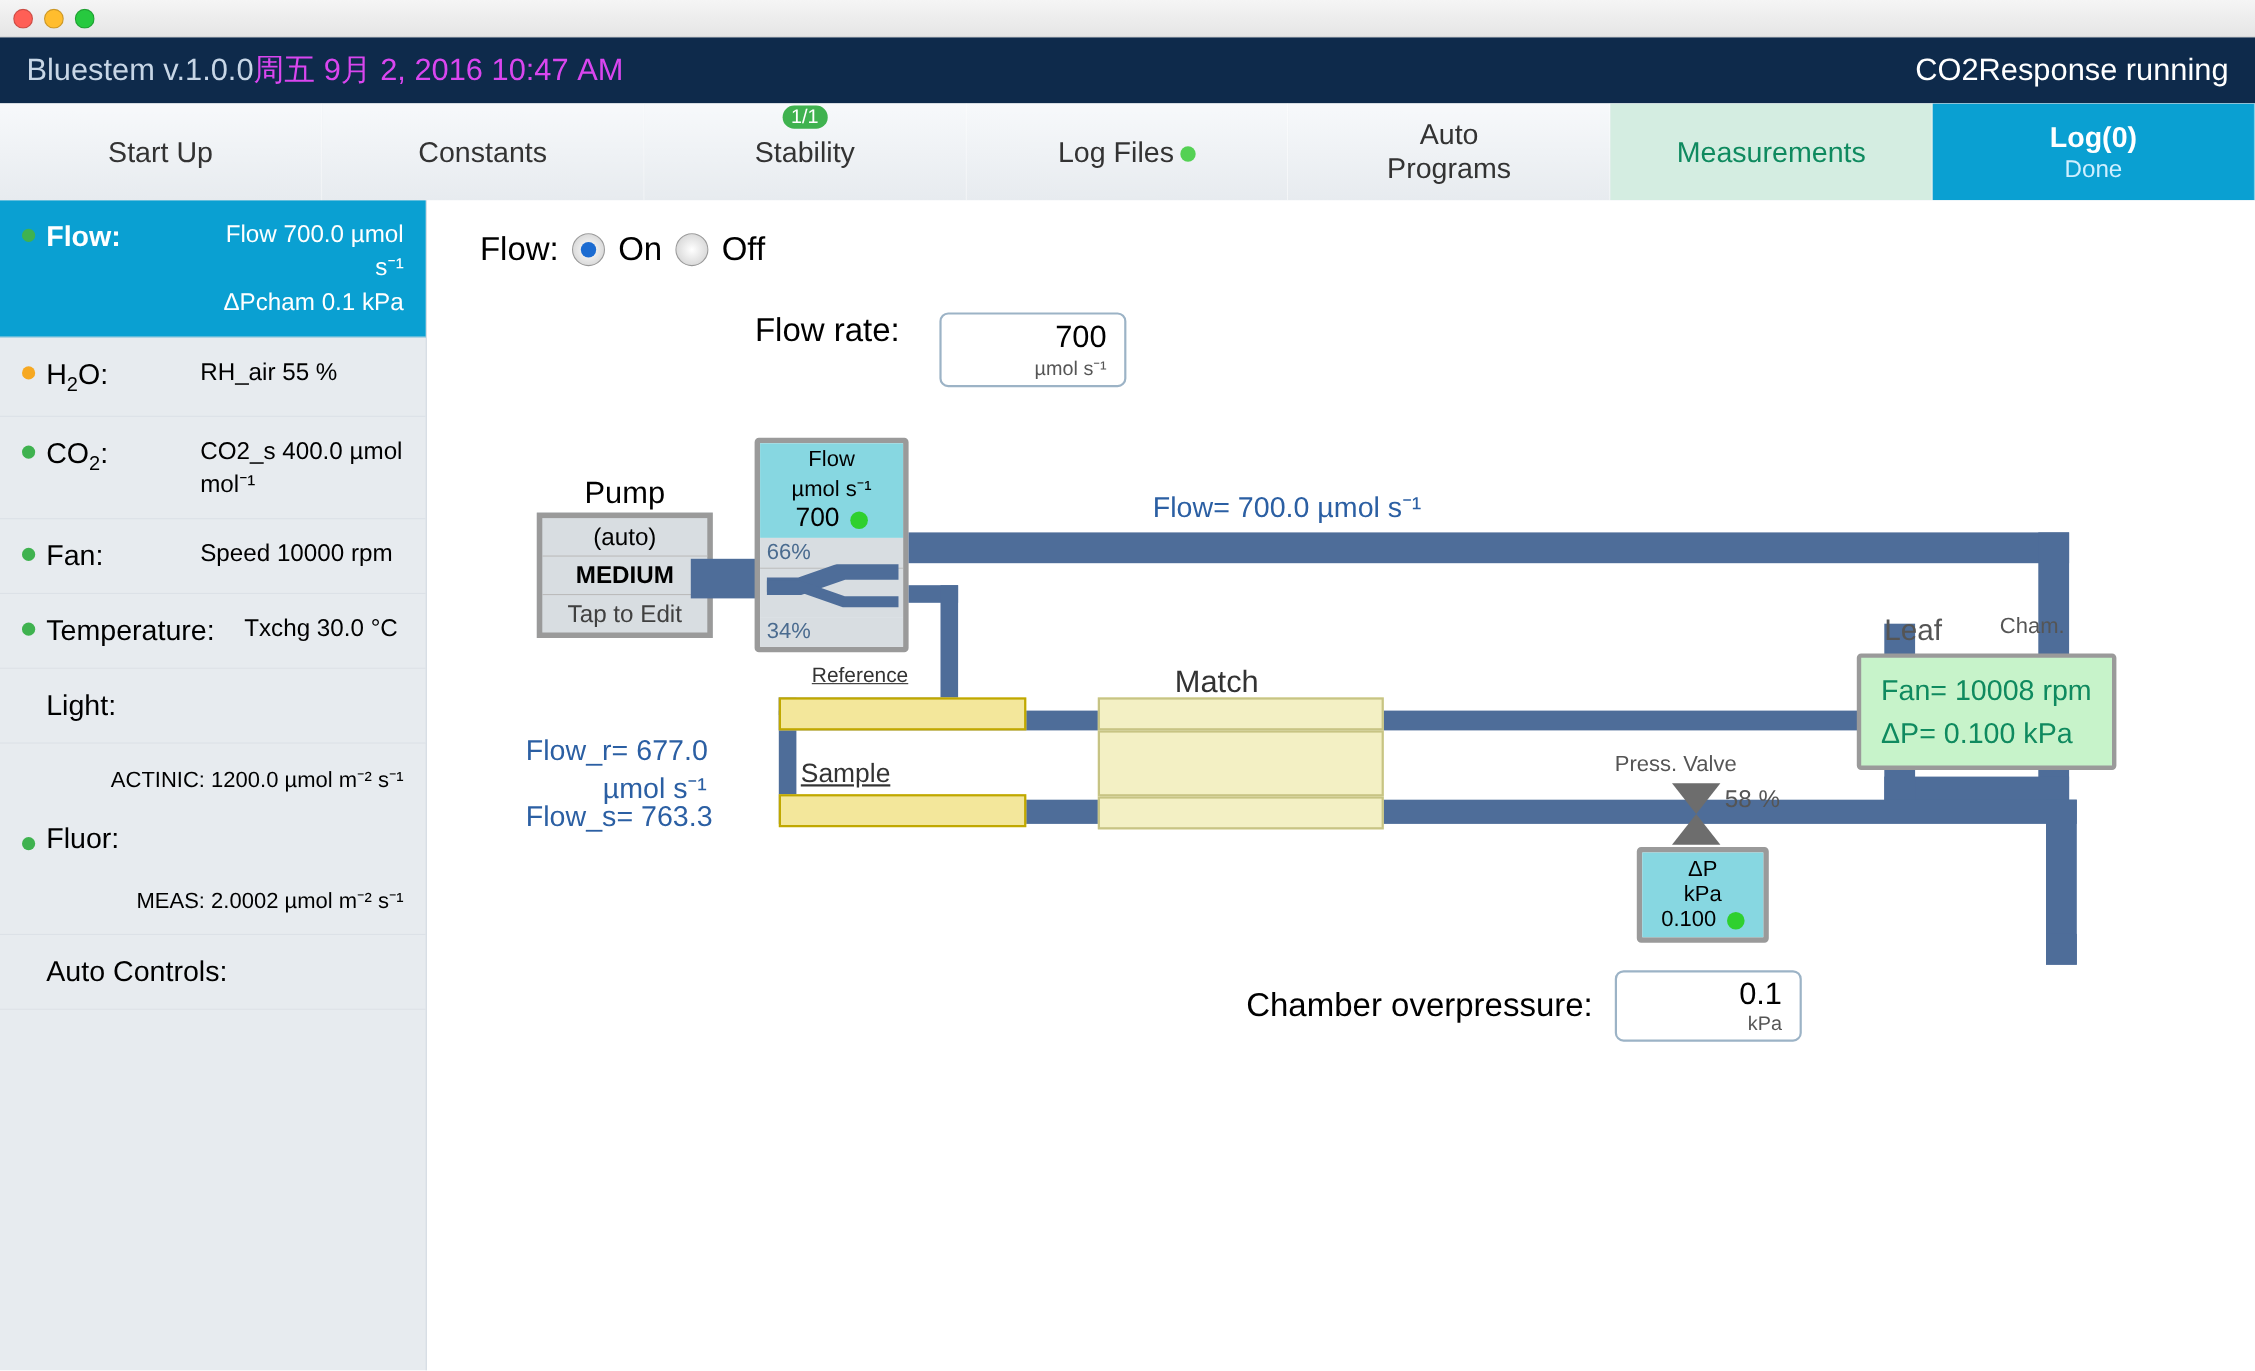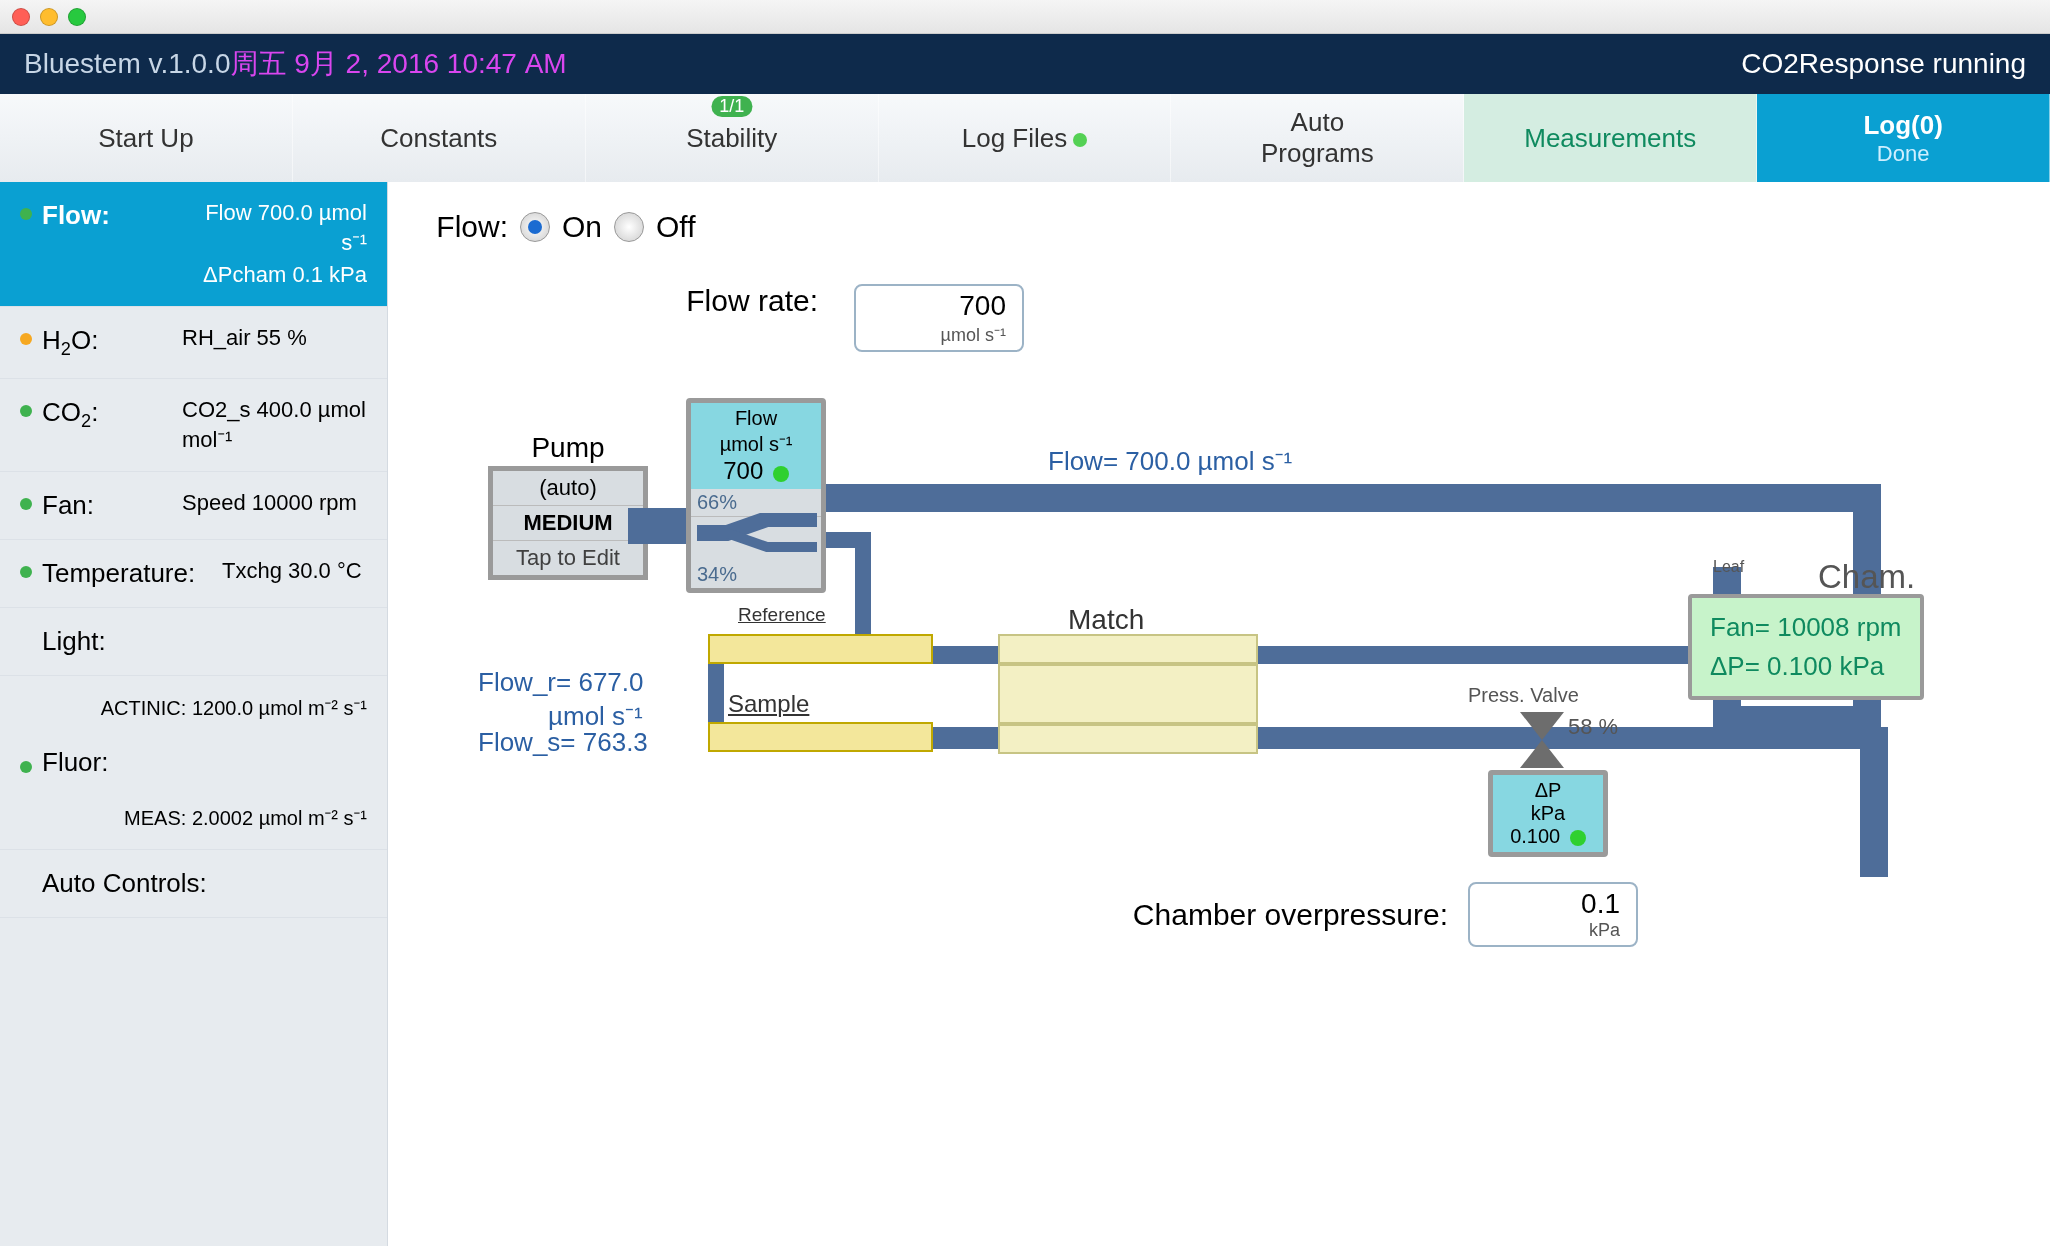--- a/index.html
+++ b/index.html
@@ -256,22 +256,22 @@
 
       <div class="ann" style="left:50px; top:295px;">Flow_r= 677.0</div>
       <div class="ann" style="left:120px; top:325px;">µmol s⁻¹</div>
       <div class="ann" style="left:50px; top:355px;">Flow_s= 763.3</div>
 
       <div class="ann black" style="left:640px; top:232px; font-size:28px;">Match</div>
       <div class="match" style="left:570px; top:262px; height:30px;"></div>
       <div class="match" style="left:570px; top:292px; height:60px;"></div>
       <div class="match" style="left:570px; top:352px; height:30px;"></div>
 
-      <div class="ann darkgray" style="left:1285px; top:186px; font-size:16px;">Leaf</div>
-      <div class="ann darkgray" style="left:1390px; top:186px; font-size:33px;">Cham.</div>
+      <div class="ann darkgray" style="left:1285px; top:186px; font-size:27px;">Leaf</div>
+      <div class="ann darkgray" style="left:1390px; top:186px; font-size:20px;">Cham.</div>
       <div class="chamber" style="left:1260px; top:222px;">
         <div>Fan= 10008 rpm</div>
         <div>ΔP= 0.100 kPa</div>
       </div>
 
       <div class="ann darkgray" style="left:1040px; top:312px; font-size:20px;">Press. Valve</div>
       <div class="ann darkgray" style="left:1140px; top:342px; font-size:22px;">58 %</div>
       <div class="valve top" style="left:1092px; top:340px;"></div>
       <div class="valve bot" style="left:1092px; top:368px;"></div>
 

